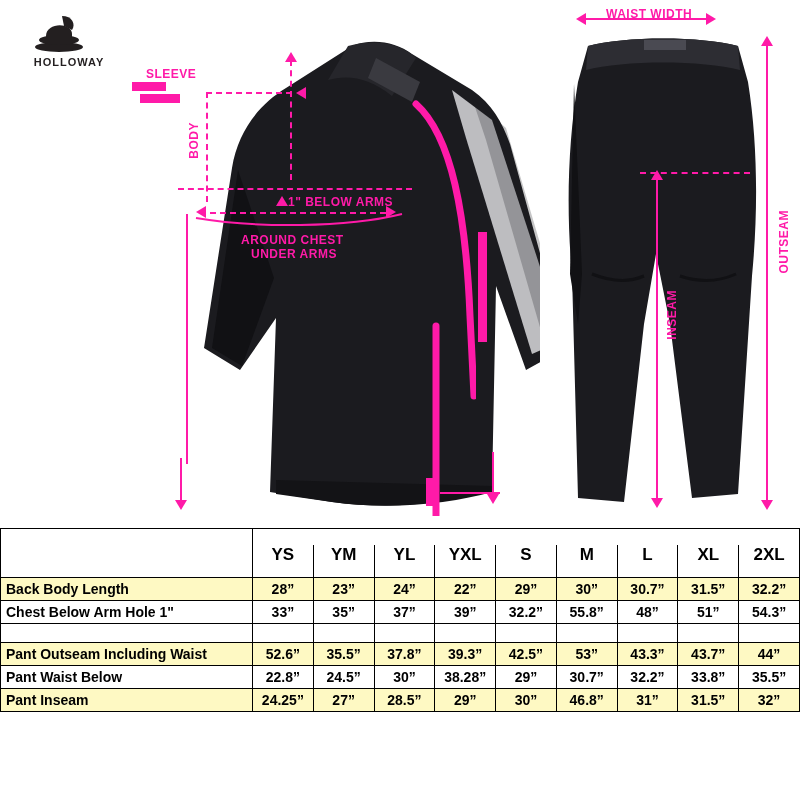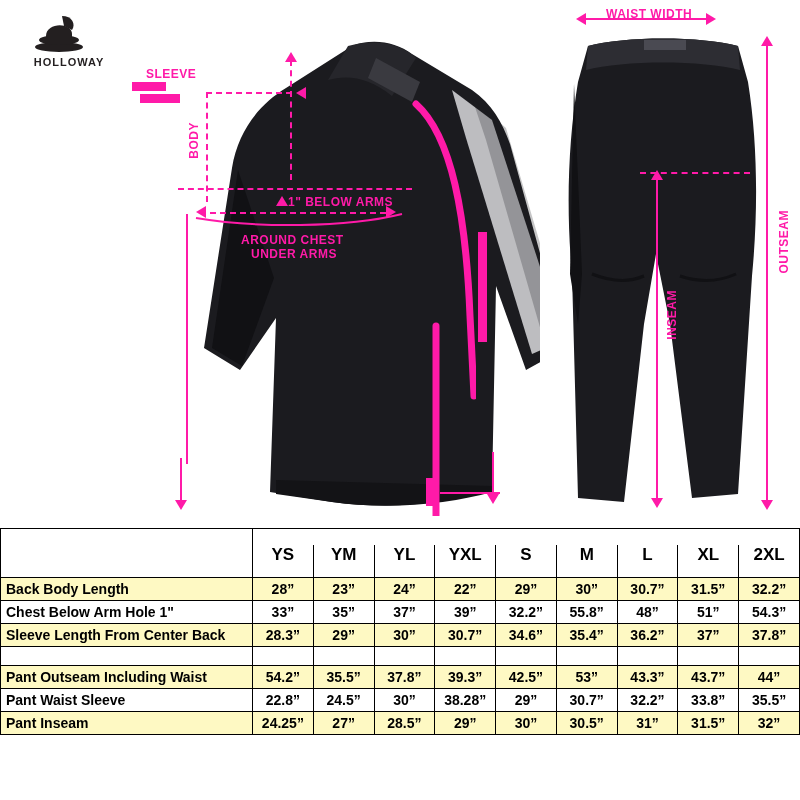--- a/index.html
+++ b/index.html
@@ -284,74 +284,62 @@
         <td>33”</td>
         <td>35”</td>
         <td>37”</td>
         <td>39”</td>
         <td>32.2”</td>
         <td>55.8”</td>
         <td>48”</td>
         <td>51”</td>
         <td>54.3”</td>
       </tr>
-      <tr class="shaded">
-        <td class="rowhead">Sleeve Length From Center Back</td>
-        <td>28.3”</td>
-        <td>29”</td>
-        <td>30”</td>
-        <td>30.7”</td>
-        <td>34.6”</td>
-        <td>35.4”</td>
-        <td>36.2”</td>
-        <td>37”</td>
-        <td>37.8”</td>
-      </tr>
       <tr class="spacer">
         <td class="rowhead"></td>
         <td></td>
         <td></td>
         <td></td>
         <td></td>
         <td></td>
         <td></td>
         <td></td>
         <td></td>
         <td></td>
       </tr>
       <tr class="shaded">
         <td class="rowhead">Pant Outseam Including Waist</td>
-        <td>54.2”</td>
+        <td>52.6”</td>
         <td>35.5”</td>
         <td>37.8”</td>
         <td>39.3”</td>
         <td>42.5”</td>
         <td>53”</td>
         <td>43.3”</td>
         <td>43.7”</td>
         <td>44”</td>
       </tr>
       <tr class="plain">
-        <td class="rowhead">Pant Waist Sleeve</td>
+        <td class="rowhead">Pant Waist Below</td>
         <td>22.8”</td>
         <td>24.5”</td>
         <td>30”</td>
         <td>38.28”</td>
         <td>29”</td>
         <td>30.7”</td>
         <td>32.2”</td>
         <td>33.8”</td>
         <td>35.5”</td>
       </tr>
       <tr class="shaded">
         <td class="rowhead">Pant Inseam</td>
         <td>24.25”</td>
         <td>27”</td>
         <td>28.5”</td>
         <td>29”</td>
         <td>30”</td>
-        <td>30.5”</td>
+        <td>46.8”</td>
         <td>31”</td>
         <td>31.5”</td>
         <td>32”</td>
       </tr>
     </tbody>
 </table>
 
 </body></html>

